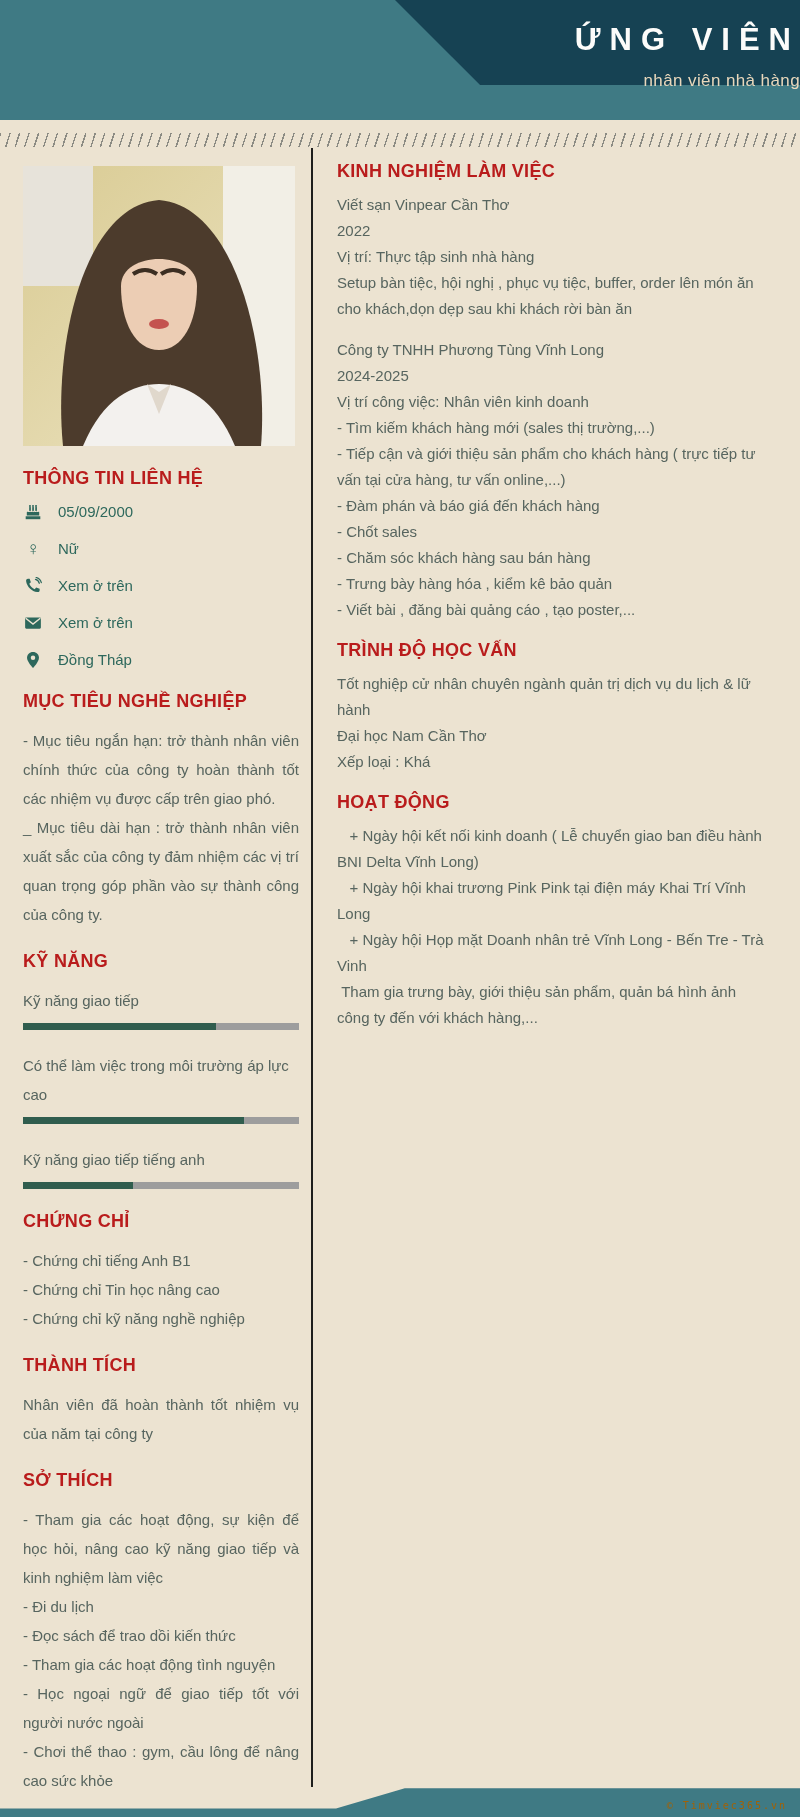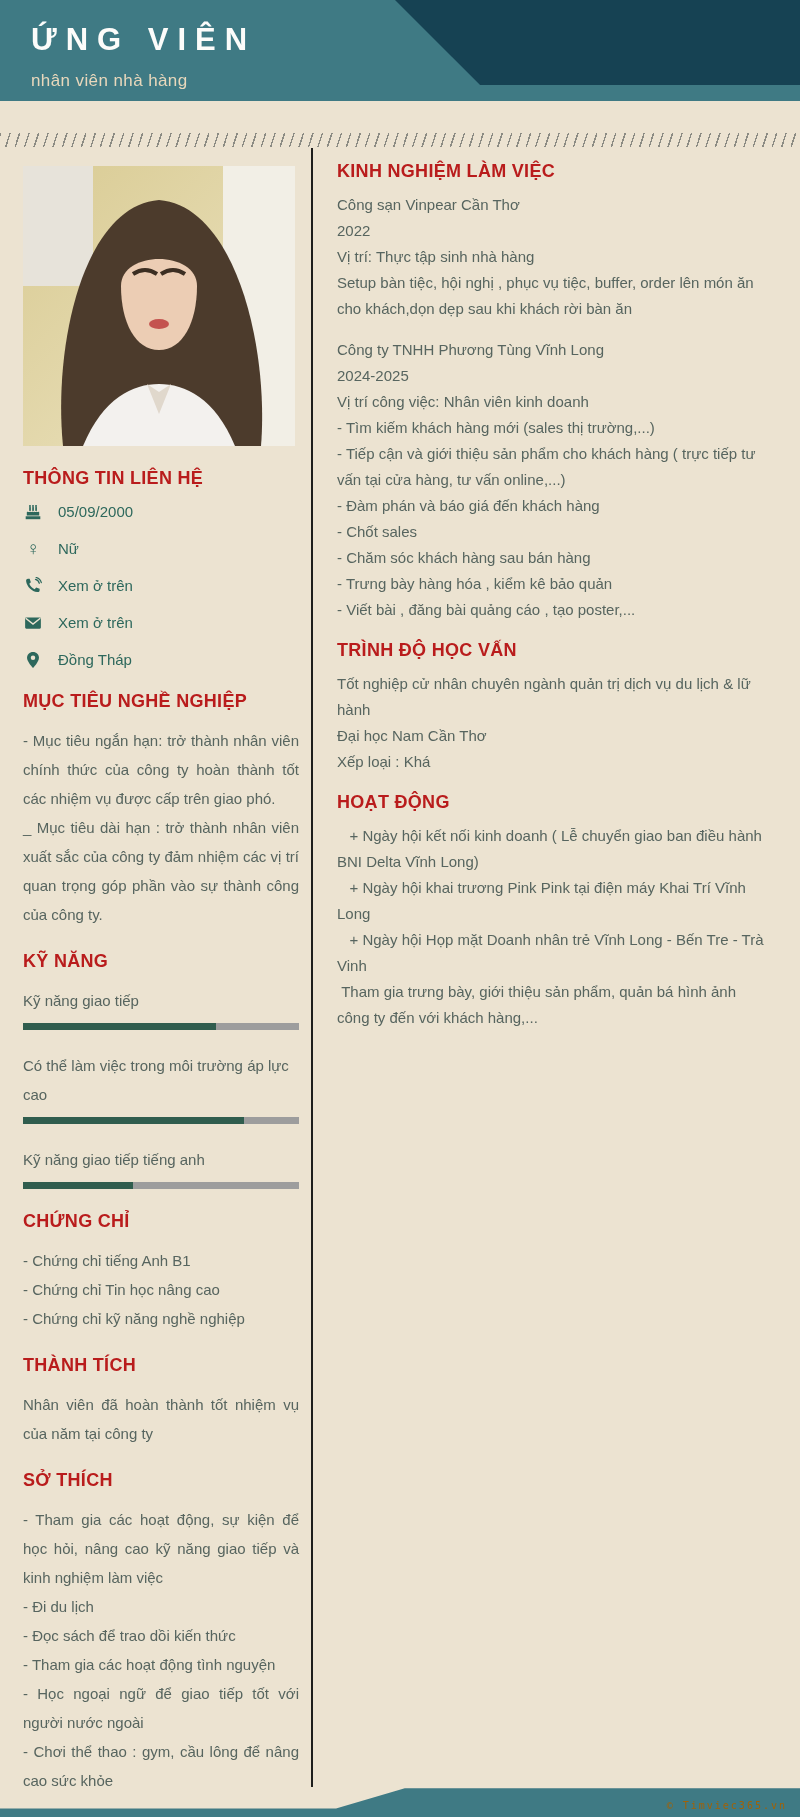--- a/index.html
+++ b/index.html
@@ -3,21 +3,21 @@
 <meta charset="utf-8">
 <style>
   * { margin:0; padding:0; box-sizing:border-box; }
   html,body { background:#d8d8d8; }
   .page {
     position:relative; width:800px; height:1817px; margin:0 auto;
     background:#ece3d1; overflow:hidden;
     font-family:"Liberation Sans", sans-serif; color:#57655f;
   }
   
-  .header { position:relative; width:800px; height:101px; background:#3f7a84; }
+  .header { position:relative; width:800px; height:120px; background:#3f7a84;text-align:right; }
   .header-shape {
     position:absolute; top:0; right:0; width:405px; height:85px;
     background:#164253;
     clip-path:polygon(0 0, 100% 0, 100% 100%, 21% 100%);
   }
   .header-inner { position:relative; z-index:2; padding:22px 0 0 31px; }
   .cv-title {
     font-size:31px; font-weight:bold; letter-spacing:9px; color:#fcfcfa;
   }
   .cv-subtitle {
@@ -196,21 +196,21 @@
     <div class="hobby-item">- Đọc sách để trao dồi kiến thức</div>
     <div class="hobby-item">- Tham gia các hoạt động tình nguyện</div>
     <div class="hobby-item">- Học ngoại ngữ để giao tiếp tốt với người nước ngoài</div>
     <div class="hobby-item">- Chơi thể thao : gym, cầu lông để nâng cao sức khỏe</div>
   </div>
 
   <div class="col-right">
     <h2 class="sec">KINH NGHIỆM LÀM VIỆC</h2>
 
     <div>
-      <p class="r-line">Công sạn Vinpear Cần Thơ</p>
+      <p class="r-line">Viết sạn Vinpear Cần Thơ</p>
       <p class="r-line">2022</p>
       <p class="r-line">Vị trí: Thực tập sinh nhà hàng</p>
       <p class="r-line">Setup bàn tiệc, hội nghị , phục vụ tiệc, buffer, order lên món ăn cho khách,dọn dẹp sau khi khách rời bàn ăn</p>
     </div>
 
     <div class="job2">
       <p class="r-line">Công ty TNHH Phương Tùng Vĩnh Long</p>
       <p class="r-line">2024-2025</p>
       <p class="r-line">Vị trí công việc: Nhân viên kinh doanh</p>
       <p class="r-line">- Tìm kiếm khách hàng mới (sales thị trường,...)</p>

